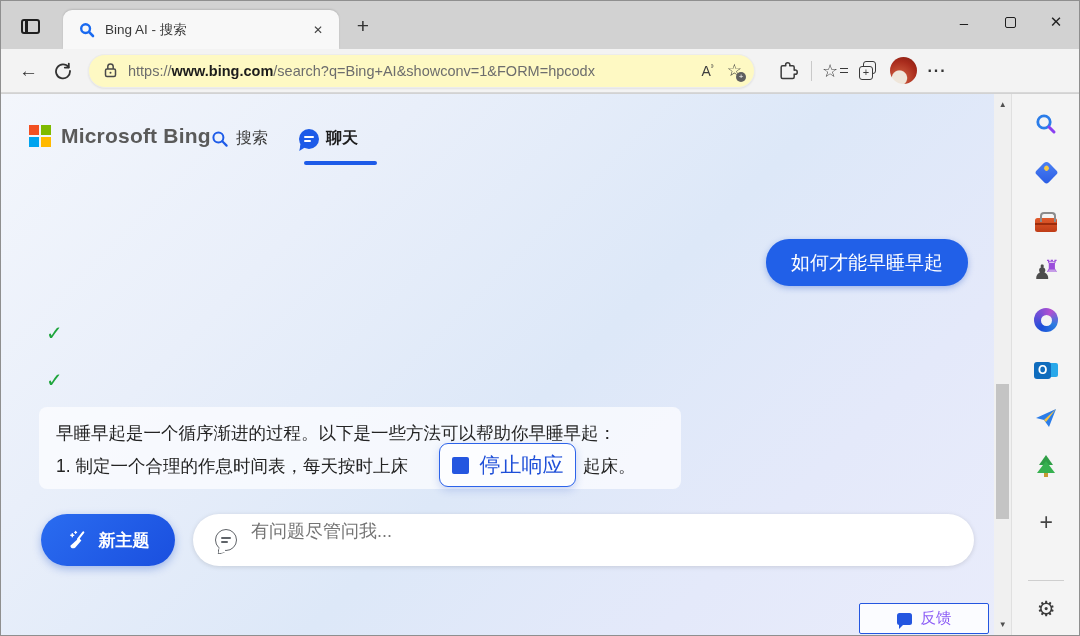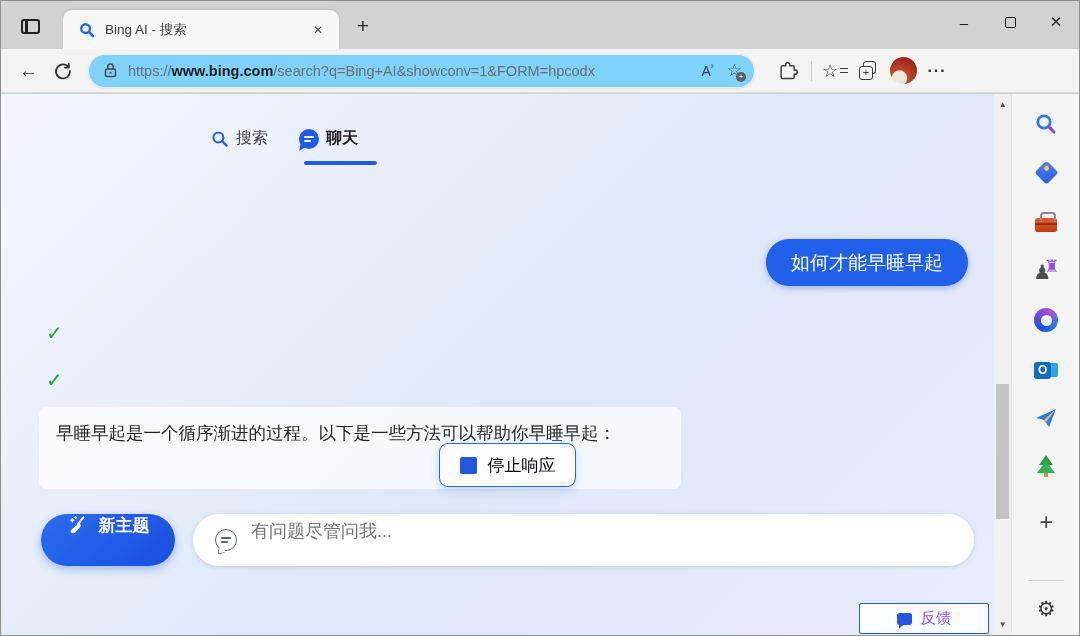--- a/index.html
+++ b/index.html
@@ -17,21 +17,21 @@
   .tab-close { font-size:12px; color:#444; padding:3px 6px; border-radius:4px; }
   .newtab { position:absolute; left:348px; top:12px; font-size:21px; color:#333; width:28px; height:26px; text-align:center; line-height:25px; font-weight:300; }
   .winctls { position:absolute; right:0; top:0; height:42px; display:flex; }
   .winctl { width:46px; height:42px; display:flex; align-items:center; justify-content:center; color:#1f1f1f; font-size:15px; }
   .maxbox { width:11px; height:11px; border:1.4px solid #1f1f1f; border-radius:2px; }
 
   
   .toolbar { position:absolute; top:48px; left:0; right:0; height:44px; background:#f3f3f3; border-bottom:1px solid #d8d8d8; display:flex; align-items:center; }
   .navbtn { font-size:19px; color:#323232; margin-left:18px; }
   .navbtn.refresh { margin-left:16px; display:flex; }
-  .addr { margin-left:16px; width:667px; height:34px; background:#7dd3fc; border:1px solid #ececec; border-radius:17px; box-shadow:0 1px 2px rgba(0,0,0,.07); display:flex; align-items:center; padding:0 12px 0 14px; }
+  .addr { margin-left:16px; width:667px; height:34px; background:#fef9c3; border:1px solid #ececec; border-radius:17px; box-shadow:0 1px 2px rgba(0,0,0,.07); display:flex; align-items:center; padding:0 12px 0 14px; }
   .url { font-size:14.5px; color:#6d6d6d; margin-left:10px; white-space:nowrap; }
   .url b { color:#1c1c1c; font-weight:700; }
   .aloud { margin-left:auto; font-size:14px; color:#3e3e3e; font-weight:400; }
   .aloud sup { font-size:8px; letter-spacing:-1px; }
   .starplus { position:relative; margin-left:14px; font-size:17px; color:#3c3c3c; line-height:1; }
   .starplus .badge { position:absolute; right:-4px; bottom:-3px; width:10px; height:10px; background:#5f5f5f; color:#fff; border-radius:50%; font-size:8px; line-height:10px; text-align:center; }
   .tb-icons { display:flex; align-items:center; margin-left:16px; gap:0; }
   .tb-ic { width:34px; display:flex; justify-content:center; align-items:center; }
   .vdiv { width:1px; height:20px; background:#c9c9c9; margin:0 6px; }
   .hub { display:flex; align-items:center; gap:2px; }
@@ -95,23 +95,23 @@
   .step .chk { color:#1ea53c; font-size:20px; font-weight:700; margin-right:15px; }
   .step b { font-weight:700; }
   .step1 { top:227px; } .step2 { top:274px; }
 
   .answer { position:absolute; left:38px; top:313px; width:642px; height:82px; background:rgba(253,254,255,.72); border-radius:8px; font-size:17.5px; color:#242424; }
   .answer .l1 { margin:14px 0 0 17px; }
   .answer .l2 { margin:9px 0 0 17px; display:flex; }
   .answer .gap { width:175px; }
   .stopbtn { position:absolute; left:400px; top:36px; width:137px; height:44px; background:#fcfdff; border:1.5px solid #2c63ea; border-radius:9px; display:flex; align-items:center; justify-content:center; gap:11px; box-shadow:0 3px 8px rgba(40,80,200,.22); }
   .stopbtn .sq { width:17px; height:17px; background:#2456e0; border-radius:2px; }
-  .stopbtn .lbl { font-size:17px; color:#000000; }
-
-  .newtopic { position:absolute; left:40px; top:420px; width:134px; height:52px; border-radius:26px; background:linear-gradient(135deg,#2a6cf0,#1a4fdf); color:#fff; display:flex; align-items:flex-start; justify-content:center; gap:9px; box-shadow:0 3px 8px rgba(30,80,200,.35); }
+  .stopbtn .lbl { font-size:21px; color:#1d4ed8; }
+
+  .newtopic { position:absolute; left:40px; top:420px; width:134px; height:52px; border-radius:26px; background:linear-gradient(135deg,#2a6cf0,#1a4fdf); color:#fff; display:flex; align-items:center; justify-content:center; gap:9px; box-shadow:0 3px 8px rgba(30,80,200,.35); }
   .newtopic .lbl { font-size:17px; font-weight:700; }
   .askbox { position:absolute; left:192px; top:420px; width:781px; height:52px; border-radius:26px; background:#fff; box-shadow:0 1px 5px rgba(0,0,0,.13); display:flex; align-items:center; }
   .askbub { position:relative; width:22px; height:22px; border:1.7px solid #5f6368; border-radius:50%; margin-left:22px; flex:none; }
   .askbub::after { content:""; position:absolute; left:2px; bottom:-4px; width:6px; height:6px; border:1.7px solid #5f6368; border-top:none; border-right:none; transform:skewX(-20deg) rotate(-10deg); border-radius:0 0 0 2px; background:#fff; }
   .askbub i { position:absolute; left:4.5px; display:block; height:1.7px; background:#5f6368; border-radius:1px; }
   .askbub .a { top:7px; width:10px; } .askbub .b { top:11px; width:7px; }
   .askinput { flex:1; border:none; outline:none; background:transparent; font-size:18px; color:#222; margin:0 20px 17px 14px; font-family:inherit; }
   .askinput::placeholder { color:#757575; opacity:1; }
 
   .feedback { position:absolute; left:858px; top:509px; width:130px; height:31px; background:#fbfcff; border:1.6px solid #2456e0; border-radius:2px; display:flex; align-items:center; justify-content:center; gap:9px; }
@@ -192,20 +192,29 @@
       <span class="tb-ic">
         <span class="dots">···</span>
       </span>
     </div>
   </div>
 
   <div class="bodyrow">
 
     <div class="page">
 
+      <div class="bheader">
+        <span class="mslogo">
+            <span></span>
+            <span></span>
+            <span></span>
+            <span></span>
+          </span>
+        <span class="bing-name">Microsoft Bing</span>
+      </div>
       <div class="bnav" style="left:210px">
         <svg width="18" height="18" viewBox="0 0 18 18">
           <circle cx="7.4" cy="7.4" r="5" fill="none" stroke="#1d5be8" stroke-width="2"></circle>
           <line x1="11.3" y1="11.3" x2="15.6" y2="15.6" stroke="#1d5be8" stroke-width="2.2" stroke-linecap="round"></line>
         </svg>
         <span class="lbl">搜索</span>
       </div>
       <div class="bnav active" style="left:298px">
         <span class="chatbub">
             <i class="a"></i>
@@ -219,20 +228,25 @@
 
       <div class="step step1">
         <span class="chk">✓</span>
       </div>
       <div class="step step2">
         <span class="chk">✓</span>
       </div>
 
       <div class="answer">
         <div class="l1">早睡早起是一个循序渐进的过程。以下是一些方法可以帮助你早睡早起：</div>
+        <div class="l2">
+          <span>1. 制定一个合理的作息时间表，每天按时上床</span>
+            <span class="gap"></span>
+            <span>起床。</span>
+        </div>
         <div class="stopbtn">
           <span class="sq"></span>
           <span class="lbl">停止响应</span>
         </div>
       </div>
 
       <div class="newtopic">
         <svg width="23" height="23" viewBox="0 0 24 24">
           <line x1="17" y1="3.5" x2="11.5" y2="10.5" stroke="#fff" stroke-width="2.2" stroke-linecap="round"></line>
           <path d="M12.5 9.5 L15 12 L8.5 19.5 C6.5 21 3.5 20 3.5 17.5 Z" fill="#fff"></path>

